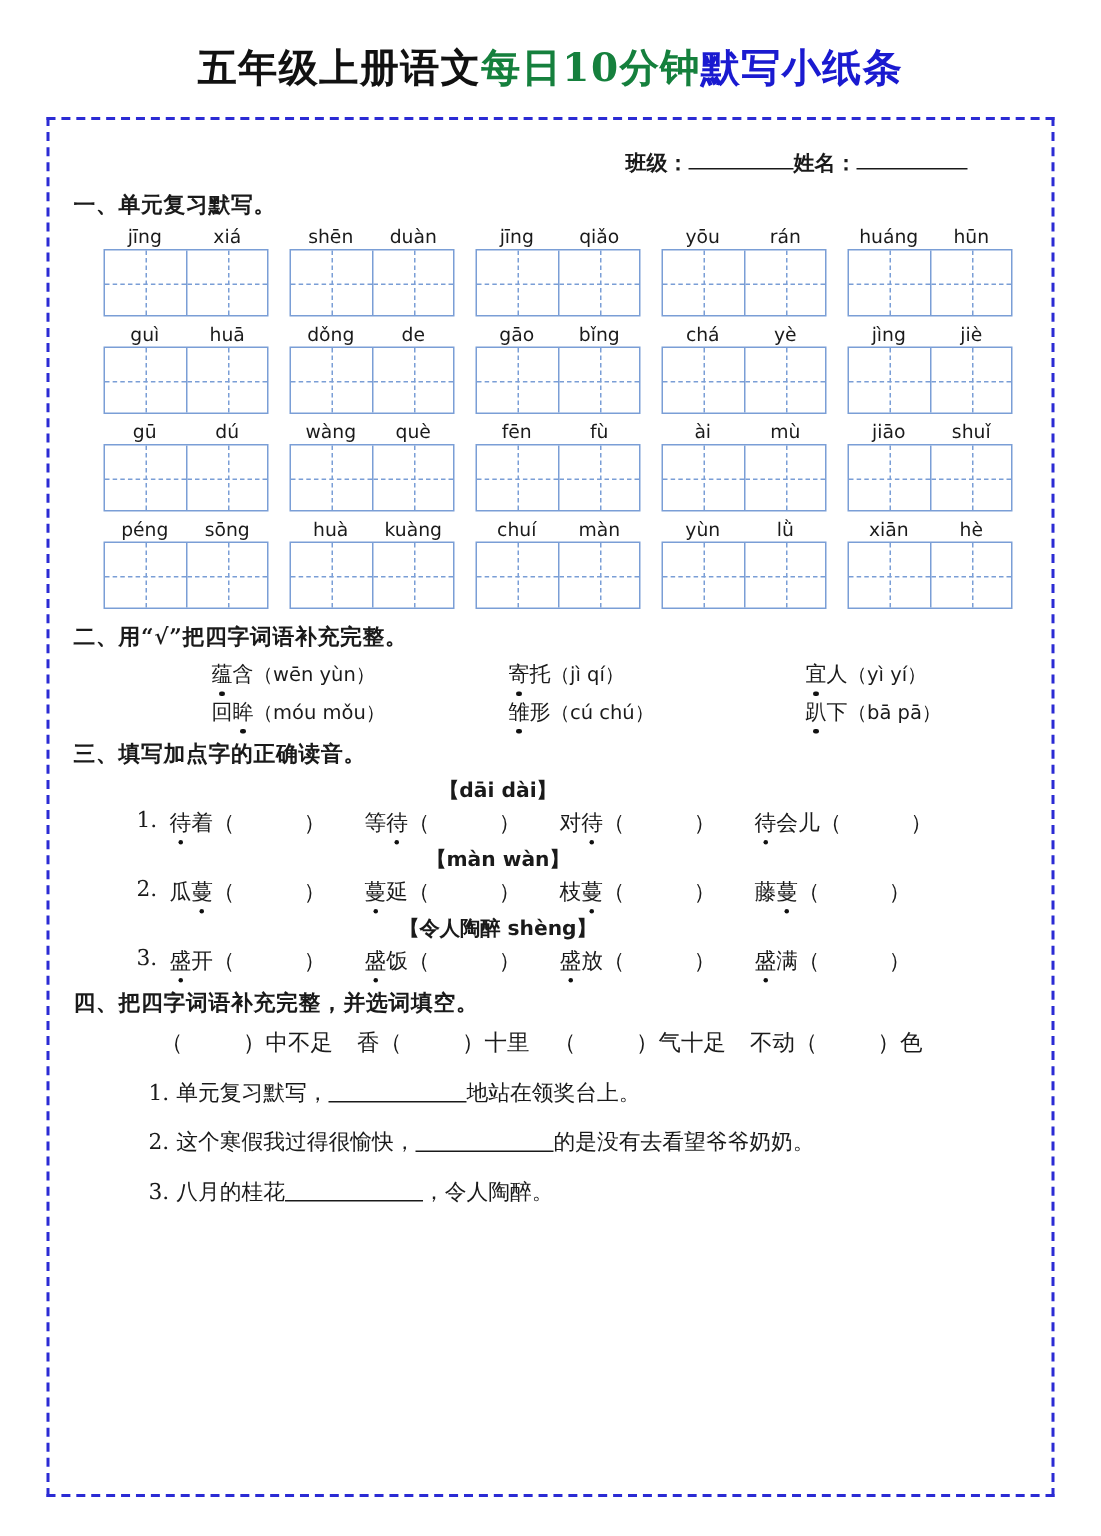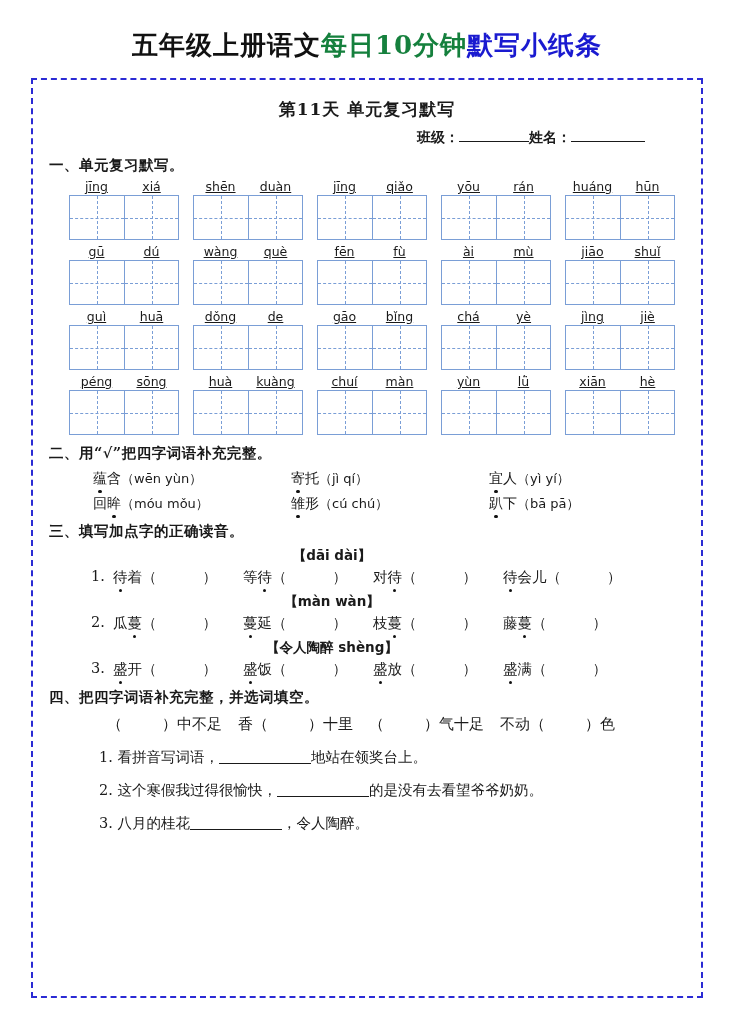--- a/index.html
+++ b/index.html
@@ -92,21 +92,20 @@
     font-family: "DejaVu Sans", sans-serif;
     font-size: 12.5px;
     line-height: 15px;
     height: 16px;
     color: #1a1a1a;
   }
   .py-pair span {
     width: 50%;
     text-align: center;
     white-space: nowrap;
-    text-decoration: underline;
   }
   .tzg {
     display: flex;
     width: 110px;
     height: 45px;
     border: 1.2px solid #7a9ed6;
     background: #ffffff;
   }
   .tzg-half {
     position: relative;
@@ -137,20 +136,21 @@
     display: flex;
     padding-left: 46px;
     margin-top: 7px;
     font-family: "DejaVu Serif", "Liberation Serif", serif;
     font-size: 14px;
   }
   .s2-item {
     width: 206px;
     white-space: nowrap;
     position: relative;
+    margin-left: 48px;
   }
   .dotted-char {
     position: relative;
     display: inline-block;
   }
   .dotted-char::after {
     content: "";
     position: absolute;
     left: 50%;
     bottom: -5px;
@@ -219,21 +219,20 @@
 </style>
 </head>
 <body>
 
 <div class="page-title">
   <span class="t-black">五年级上册语文</span><span class="t-red">每日10分钟</span><span class="t-blue">默写小纸条</span>
 </div>
 
 <div class="sheet">
 
-  <div class="day-title">第11天 单元复习默写</div>
 
   <div class="id-line">
     <span>班级：</span><span class="ul-blank w70"></span><span>姓名：</span><span class="ul-blank w74"></span>
   </div>
 
   <div class="sec-head">一、单元复习默写。</div>
 
   <div class="grid-row">
     <div class="grid-cell">
       <div class="py-pair">
@@ -283,20 +282,73 @@
       <div class="tzg">
           <div class="tzg-half"></div>
           <div class="tzg-half"></div>
         </div>
     </div>
   </div>
 
   <div class="grid-row">
     <div class="grid-cell">
       <div class="py-pair">
+        <span>guì</span>
+          <span>huā</span>
+      </div>
+      <div class="tzg">
+          <div class="tzg-half"></div>
+          <div class="tzg-half"></div>
+        </div>
+    </div>
+    <div class="grid-cell">
+      <div class="py-pair">
+        <span>dǒng</span>
+          <span>de</span>
+      </div>
+      <div class="tzg">
+          <div class="tzg-half"></div>
+          <div class="tzg-half"></div>
+        </div>
+    </div>
+    <div class="grid-cell">
+      <div class="py-pair">
+        <span>gāo</span>
+          <span>bǐng</span>
+      </div>
+      <div class="tzg">
+          <div class="tzg-half"></div>
+          <div class="tzg-half"></div>
+        </div>
+    </div>
+    <div class="grid-cell">
+      <div class="py-pair">
+        <span>chá</span>
+          <span>yè</span>
+      </div>
+      <div class="tzg">
+          <div class="tzg-half"></div>
+          <div class="tzg-half"></div>
+        </div>
+    </div>
+    <div class="grid-cell">
+      <div class="py-pair">
+        <span>jìng</span>
+          <span>jiè</span>
+      </div>
+      <div class="tzg">
+          <div class="tzg-half"></div>
+          <div class="tzg-half"></div>
+        </div>
+    </div>
+  </div>
+
+  <div class="grid-row">
+    <div class="grid-cell">
+      <div class="py-pair">
         <span>gū</span>
           <span>dú</span>
       </div>
       <div class="tzg">
           <div class="tzg-half"></div>
           <div class="tzg-half"></div>
         </div>
     </div>
     <div class="grid-cell">
       <div class="py-pair">
@@ -325,73 +377,20 @@
       </div>
       <div class="tzg">
           <div class="tzg-half"></div>
           <div class="tzg-half"></div>
         </div>
     </div>
     <div class="grid-cell">
       <div class="py-pair">
         <span>jiāo</span>
           <span>shuǐ</span>
-      </div>
-      <div class="tzg">
-          <div class="tzg-half"></div>
-          <div class="tzg-half"></div>
-        </div>
-    </div>
-  </div>
-
-  <div class="grid-row">
-    <div class="grid-cell">
-      <div class="py-pair">
-        <span>guì</span>
-          <span>huā</span>
-      </div>
-      <div class="tzg">
-          <div class="tzg-half"></div>
-          <div class="tzg-half"></div>
-        </div>
-    </div>
-    <div class="grid-cell">
-      <div class="py-pair">
-        <span>dǒng</span>
-          <span>de</span>
-      </div>
-      <div class="tzg">
-          <div class="tzg-half"></div>
-          <div class="tzg-half"></div>
-        </div>
-    </div>
-    <div class="grid-cell">
-      <div class="py-pair">
-        <span>gāo</span>
-          <span>bǐng</span>
-      </div>
-      <div class="tzg">
-          <div class="tzg-half"></div>
-          <div class="tzg-half"></div>
-        </div>
-    </div>
-    <div class="grid-cell">
-      <div class="py-pair">
-        <span>chá</span>
-          <span>yè</span>
-      </div>
-      <div class="tzg">
-          <div class="tzg-half"></div>
-          <div class="tzg-half"></div>
-        </div>
-    </div>
-    <div class="grid-cell">
-      <div class="py-pair">
-        <span>jìng</span>
-          <span>jiè</span>
       </div>
       <div class="tzg">
           <div class="tzg-half"></div>
           <div class="tzg-half"></div>
         </div>
     </div>
   </div>
 
   <div class="grid-row">
     <div class="grid-cell">
@@ -505,21 +504,21 @@
 
   <div class="s4-idioms">
     <span class="s4-idiom"><span>（</span><span class="gap-sm"></span><span>）中不足</span></span>
     <span class="s4-idiom"><span>香（</span><span class="gap-sm"></span><span>）十里</span></span>
     <span class="s4-idiom"><span>（</span><span class="gap-sm"></span><span>）气十足</span></span>
     <span class="s4-idiom"><span>不动（</span><span class="gap-sm"></span><span>）色</span></span>
   </div>
 
   <div class="s4-sent">
     <span>1.</span>
-    <span>看拼音写词语，</span><span class="blank-line"></span><span>地站在领奖台上。</span>
+    <span>单元复习默写，</span><span class="blank-line"></span><span>地站在领奖台上。</span>
   </div>
   <div class="s4-sent">
     <span>2.</span>
     <span>这个寒假我过得很愉快，</span><span class="blank-line"></span><span>的是没有去看望爷爷奶奶。</span>
   </div>
   <div class="s4-sent">
     <span>3.</span>
     <span>八月的桂花</span><span class="blank-line"></span><span>，令人陶醉。</span>
   </div>
 

